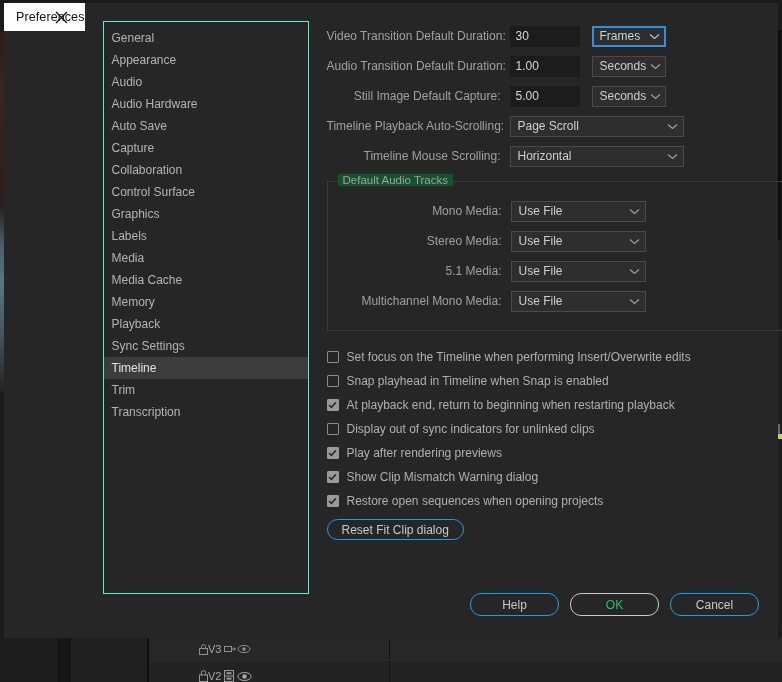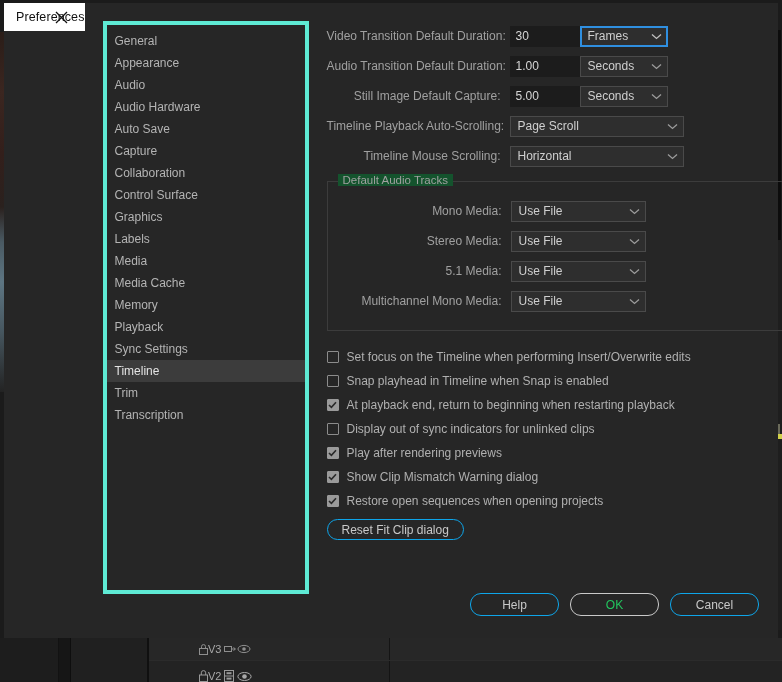--- a/index.html
+++ b/index.html
@@ -176,21 +176,21 @@
     position: relative;
     padding: 18px 18px 0 18px;
     box-sizing: border-box;
   }
 
   
   #sidebar {
     width: 206px;
     flex: none;
     background: #262626;
-    border: 4px solid #5eead4;
+    border: 1px solid #5eead4;
     box-sizing: border-box;
     height: 573px;
     padding-top: 5px;
   }
   .sidebar-item {
     height: 22px;
     line-height: 22px;
     padding-left: 8px;
     color: #b4b4b4;
     font-size: 12px;
@@ -257,21 +257,21 @@
     padding-left: 7px;
     flex: 1;
     white-space: nowrap;
   }
   .select-wrap .chev {
     width: 20px;
     display: flex;
     align-items: center;
     justify-content: center;
   }
-  .unit-select { width: 88px; }
+  .unit-select { width: 74px; margin-left: 12px; }
   .wide-select { width: 174px; }
   .audio-select { width: 135px; }
 
   
   #default-audio-tracks-group {
     margin-top: 10px;
     border: 1px solid #3c3c3c;
     width: 510px;
     box-sizing: border-box;
     padding: 14px 0 14px 0;

